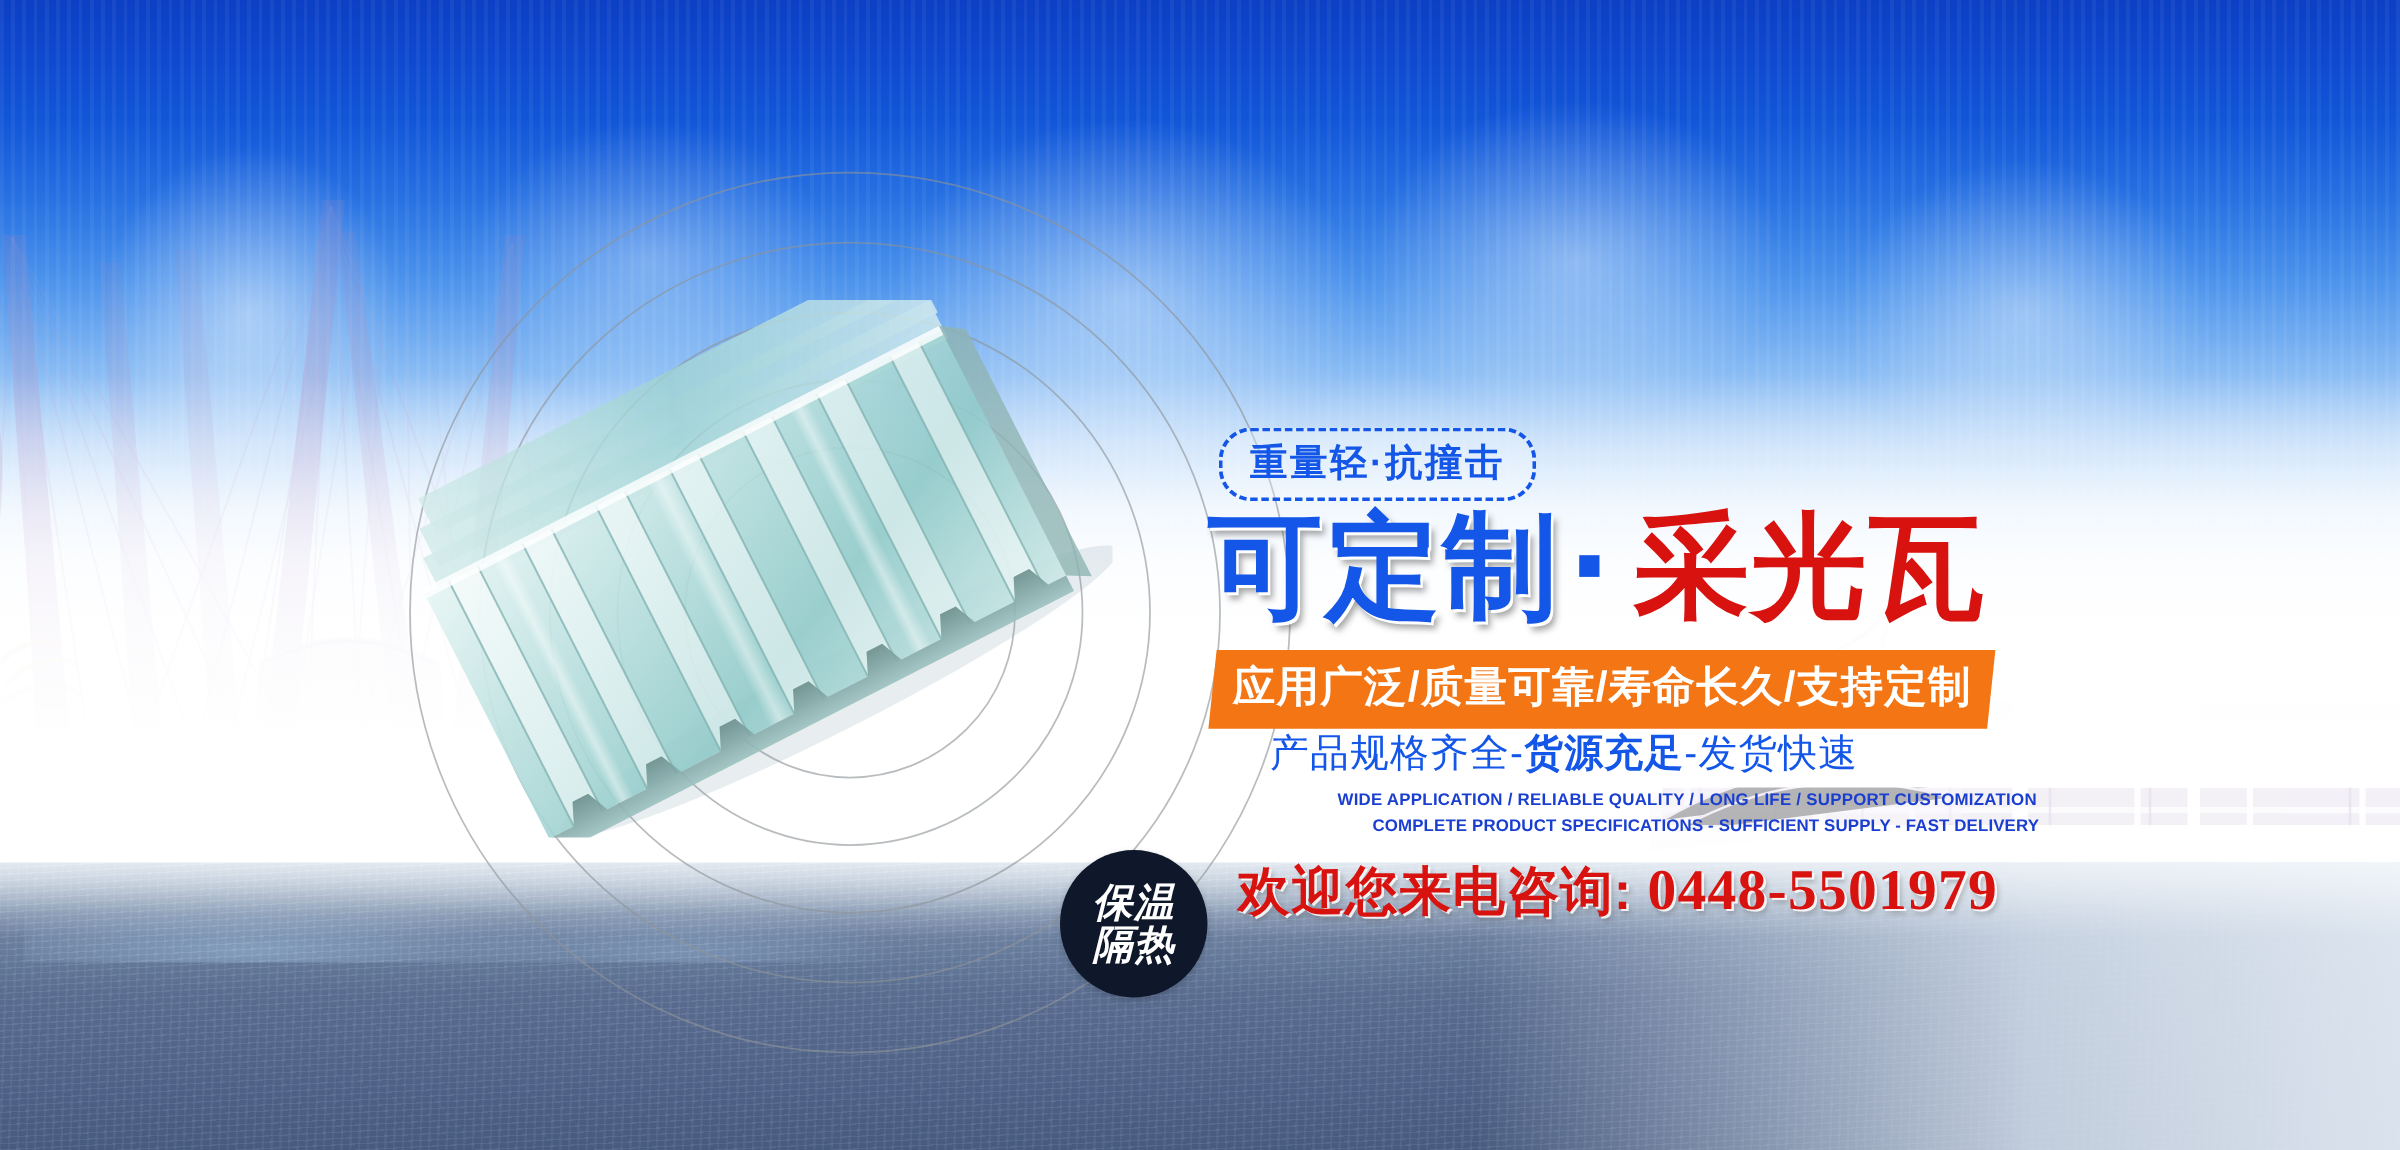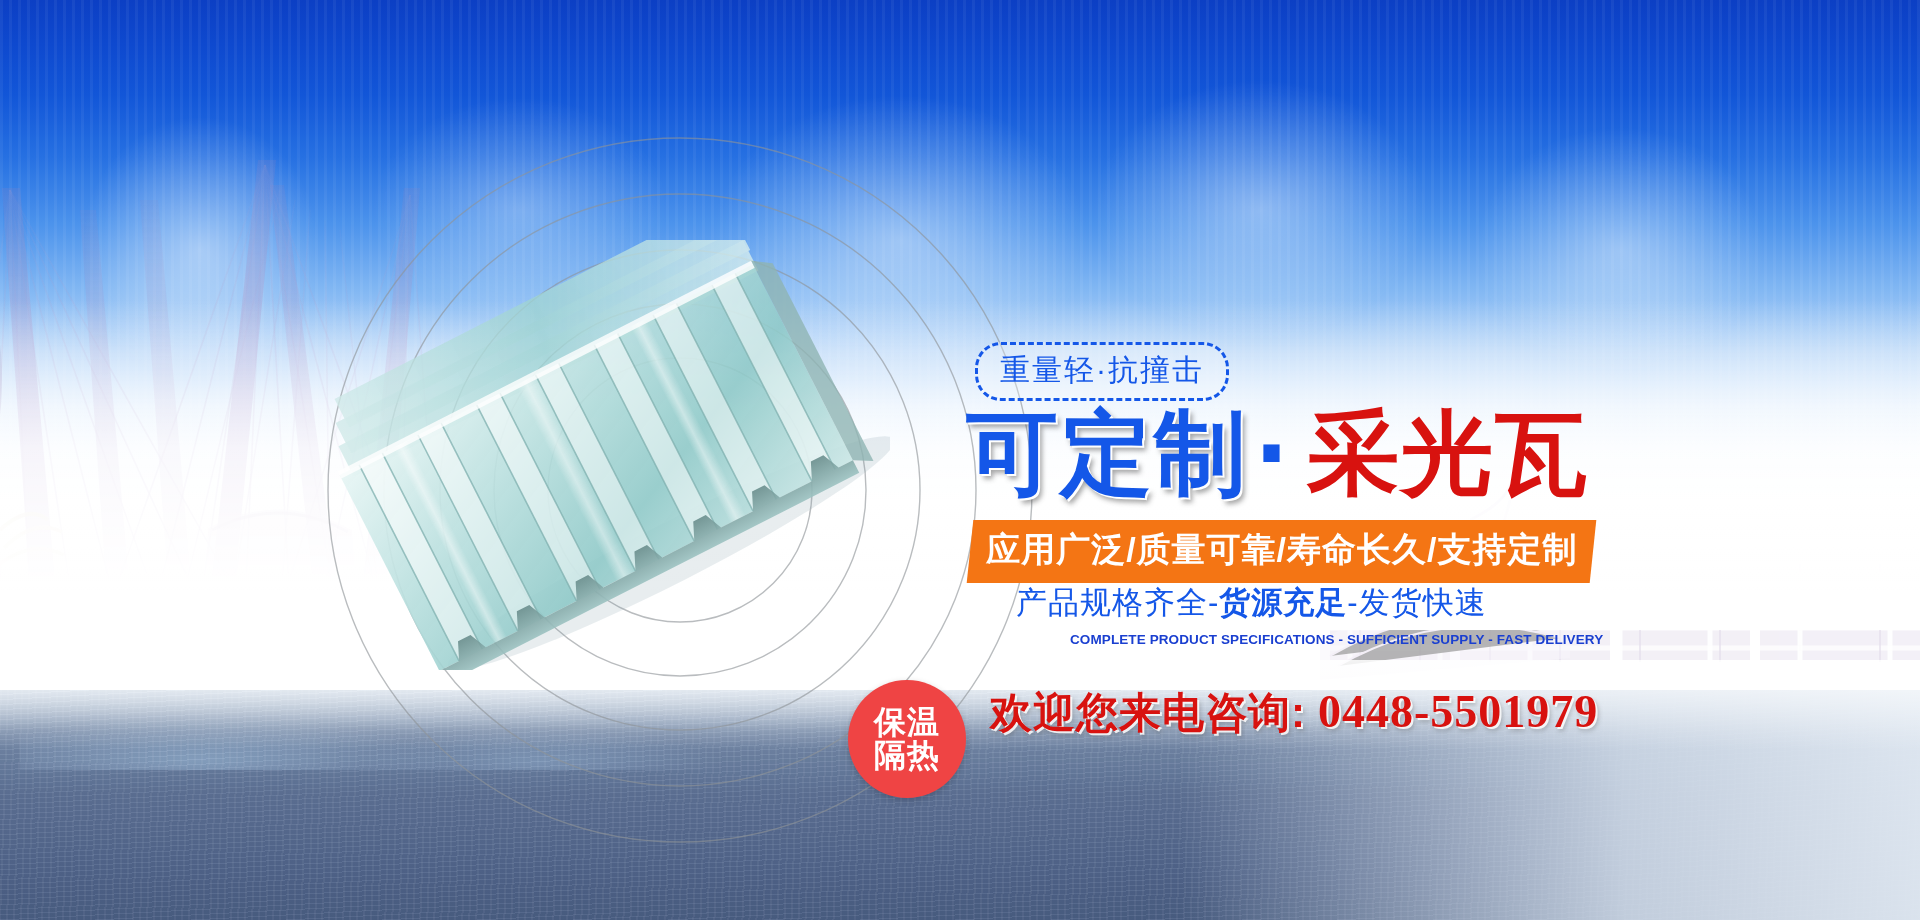--- a/index.html
+++ b/index.html
@@ -103,21 +103,21 @@
 
   
   .copy{position:absolute;left:960px;top:330px;width:940px;}
 
   .tagline{
     position:absolute;left:15px;top:12px;
     border:3px dashed #1457e8;
     border-radius:26px;
     padding:5px 22px 7px 22px;
     color:#1457e8;
-    font-size:30px;font-weight:400;letter-spacing:2px;
+    font-size:30px;font-weight:700;letter-spacing:2px;
     background:rgba(255,255,255,.28);
     white-space:nowrap;
   }
 
   .headline{
     position:absolute;left:6px;top:62px;
     font-size:92px;font-weight:700;letter-spacing:2px;white-space:nowrap;
     font-family:"DejaVu Sans","Liberation Sans",sans-serif;
   }
   .headline .h-blue{
@@ -146,21 +146,21 @@
     text-shadow:0 1px 0 rgba(255,255,255,.8);
   }
   .subline strong{font-weight:700;}
 
   .eng{
     position:absolute;left:110px;top:300px;
     color:#1a3fd0;
     font-size:13.5px;font-weight:700;letter-spacing:.2px;
     line-height:1.55;white-space:nowrap;
   }
-  .eng .e2{letter-spacing:.1px;}
+  .eng .e2{letter-spacing:.1px;margin-left:28px;}
 
   .phone{
     position:absolute;left:30px;top:355px;
     color:#d8120f;
     font-size:42px;font-weight:700;letter-spacing:1px;white-space:nowrap;
     text-shadow:2px 2px 0 rgba(255,255,255,.85), 3px 4px 4px rgba(90,90,90,.35);
   }
   .phone .num{font-family:"Liberation Serif","DejaVu Serif",serif;font-size:46px;padding-left:12px;}
 </style>
 </head>
@@ -400,21 +400,21 @@
         <path d="M30 106 L 494 106 L 494 114 L 30 114 Z" fill="#ffffff" opacity=".8"></path>
 
         <path d="M494 106 L 512 118 L 512 340 L 494 330 Z" fill="#8fb4b3" opacity=".8"></path>
       </g>
     </svg>
   </div>
 
 
 
 
-  <div class="badge" id="badge-heat" style="background: #ef4444;">
+  <div class="badge" id="badge-heat" style="background: #0f172a; font-style: italic;">
     <div>
       <span>保温</span>
       <span>隔热</span>
     </div>
   </div>
 
   <div class="copy">
 
     <div class="tagline">重量轻·抗撞击</div>
 
@@ -424,20 +424,21 @@
 
     <div class="strip">
       <b>应用广泛/质量可靠/寿命长久/支持定制</b>
     </div>
 
     <div class="subline">
       <span>产品规格齐全-</span><strong>货源充足</strong><span>-发货快速</span>
     </div>
 
     <div class="eng">
+      <div class="e1">WIDE APPLICATION / RELIABLE QUALITY / LONG LIFE / SUPPORT CUSTOMIZATION</div>
       <div class="e2">COMPLETE PRODUCT SPECIFICATIONS - SUFFICIENT SUPPLY - FAST DELIVERY</div>
     </div>
 
     <div class="phone">
       <span>欢迎您来电咨询:</span><span class="num">0448-5501979</span>
     </div>
 
   </div>
 
 </div>

